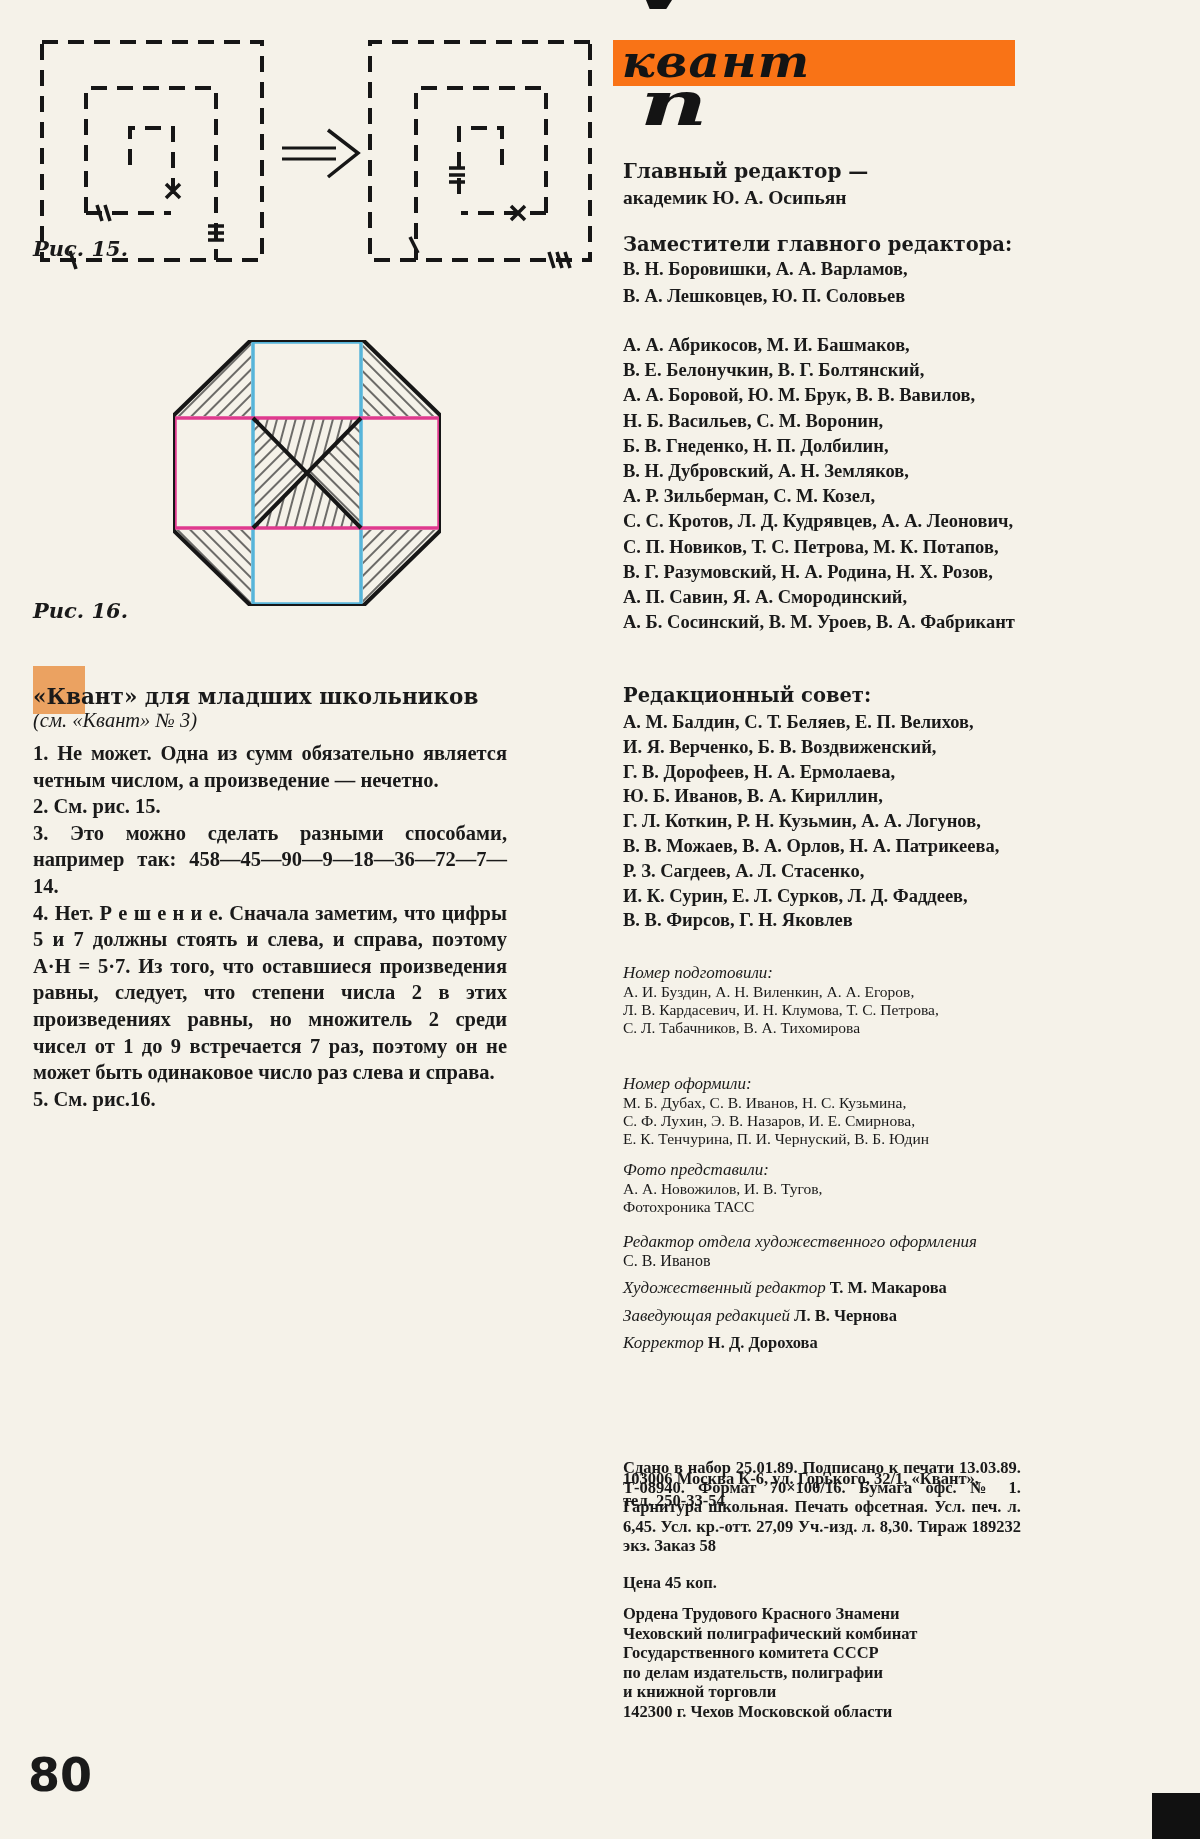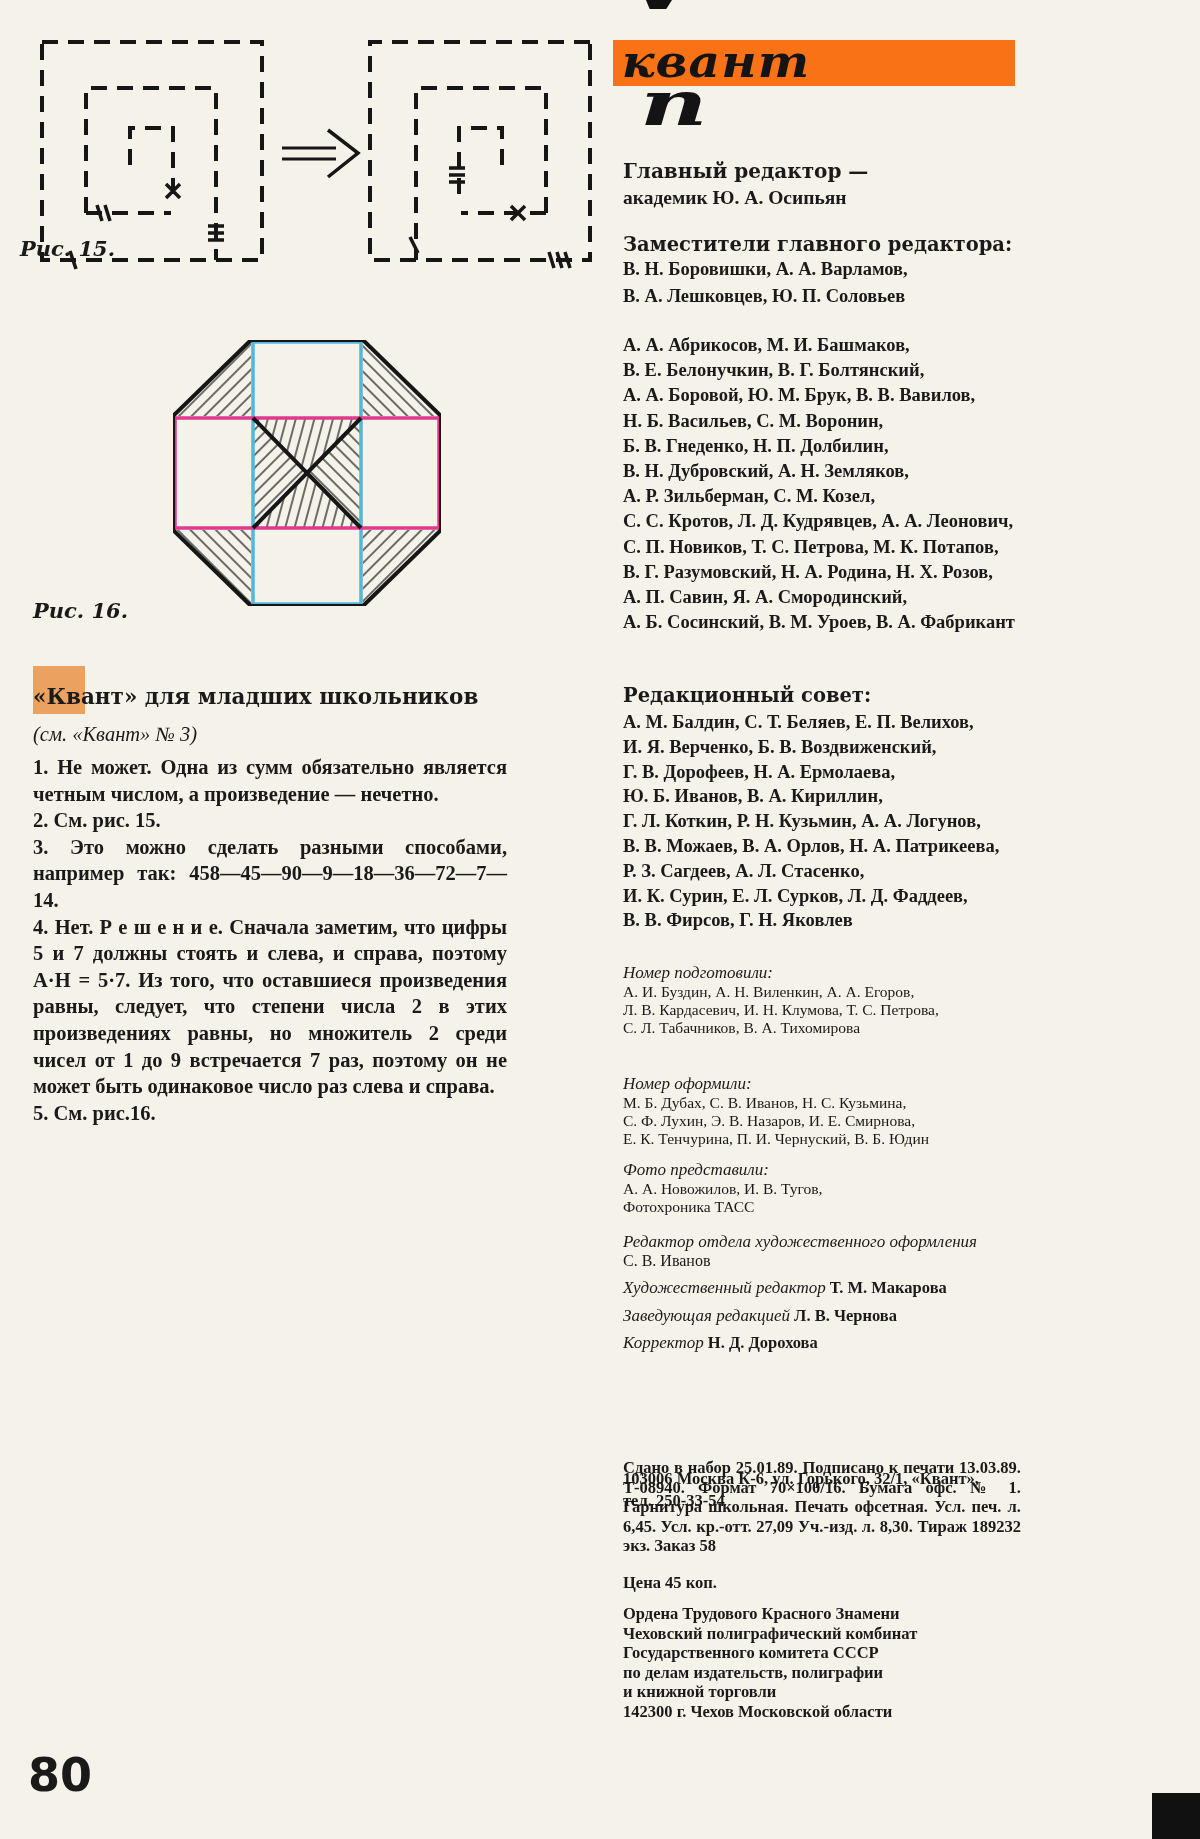--- a/index.html
+++ b/index.html
@@ -12,21 +12,21 @@
   .b{font-weight:bold;}
   .pre{white-space:pre-line;}
   .cap{font-family:"DejaVu Serif", serif;font-style:italic;font-weight:bold;font-size:21px;}
   .h-bold{font-family:"DejaVu Serif", serif;font-weight:bold;font-size:19.5px;}
   .list{font-family:"Liberation Serif", serif;font-weight:bold;font-size:18.5px;line-height:25.2px;}
   .small-label{font-style:italic;font-size:17px;font-weight:normal;}
   .small-list{font-weight:normal;font-size:15.5px;line-height:18px;}
   .fine{font-weight:bold;font-size:16.5px;line-height:19.5px;}
   .solutions{left:33px;top:660px;width:474px;}
   .sol-title{font-family:"DejaVu Serif", serif;font-weight:bold;font-size:21.5px;position:relative;margin-top:24px;}
-  .sol-sub{font-style:italic;font-size:20.5px;margin-top:14px;}
+  .sol-sub{font-style:italic;font-size:20.5px;margin-top:0;}
   .sol-items{margin-top:8px;text-align:justify;font-weight:bold;font-size:20.5px;line-height:26.6px;}
   .sol-items p{margin:0;}
   .orange-sq{left:0;top:6px;width:52px;height:48px;background:#eba261;}
   .band{left:613px;top:40px;width:402px;height:46px;background:#f97316;}
   .band-word{font-family:"DejaVu Serif", serif;font-weight:bold;font-style:italic;
     font-size:45px;line-height:44px;padding-left:8px;letter-spacing:1px;color:#141414;
     transform:scaleX(1.08);transform-origin:left center;}
   .logo-p{left:640px;top:78px;font-family:"DejaVu Serif", serif;font-weight:bold;font-style:italic;
     font-size:62px;line-height:52px;color:#141414;transform:scaleX(1.5);transform-origin:left top;}
   .pagenum{left:28px;top:1748px;font-family:"DejaVu Sans", sans-serif;font-weight:bold;font-size:46px;}
@@ -63,21 +63,21 @@
       <path class="dash" d="M46,173 V48 H176 V220"></path>
       <path class="dash" d="M46,173 H131"></path>
       <path class="dash" d="M90,125 V88 H133 V160"></path>
     </g>
     <path class="mark" d="M81,128 H97 M81,135 H97 M81,142 H97"></path>
     <path class="mark" d="M42,197 L50,213"></path>
     <path class="mark" d="M143,166 L157,180 M157,166 L143,180"></path>
     <path class="mark" d="M181,212 L186,228 M189,212 L194,228 M197,212 L202,228"></path>
   </svg>
 
-  <div class="abs cap" style="left:20px;top:236px;">Рис. 15.</div>
+  <div class="abs cap" style="left:33px;top:236px;">Рис. 15.</div>
 
   <svg class="abs" style="left:173px;top:340px;" width="268" height="266" viewBox="0 0 268 266">
     <defs>
       <pattern id="h45" width="9" height="9" patternUnits="userSpaceOnUse" patternTransform="rotate(45)">
         <line x1="4" y1="0" x2="4" y2="9" stroke="#222" stroke-width="1.3"></line>
       </pattern>
       <pattern id="h135" width="9" height="9" patternUnits="userSpaceOnUse" patternTransform="rotate(-45)">
         <line x1="4" y1="0" x2="4" y2="9" stroke="#222" stroke-width="1.3"></line>
       </pattern>
       <pattern id="h75" width="9" height="9" patternUnits="userSpaceOnUse" patternTransform="rotate(15)">

